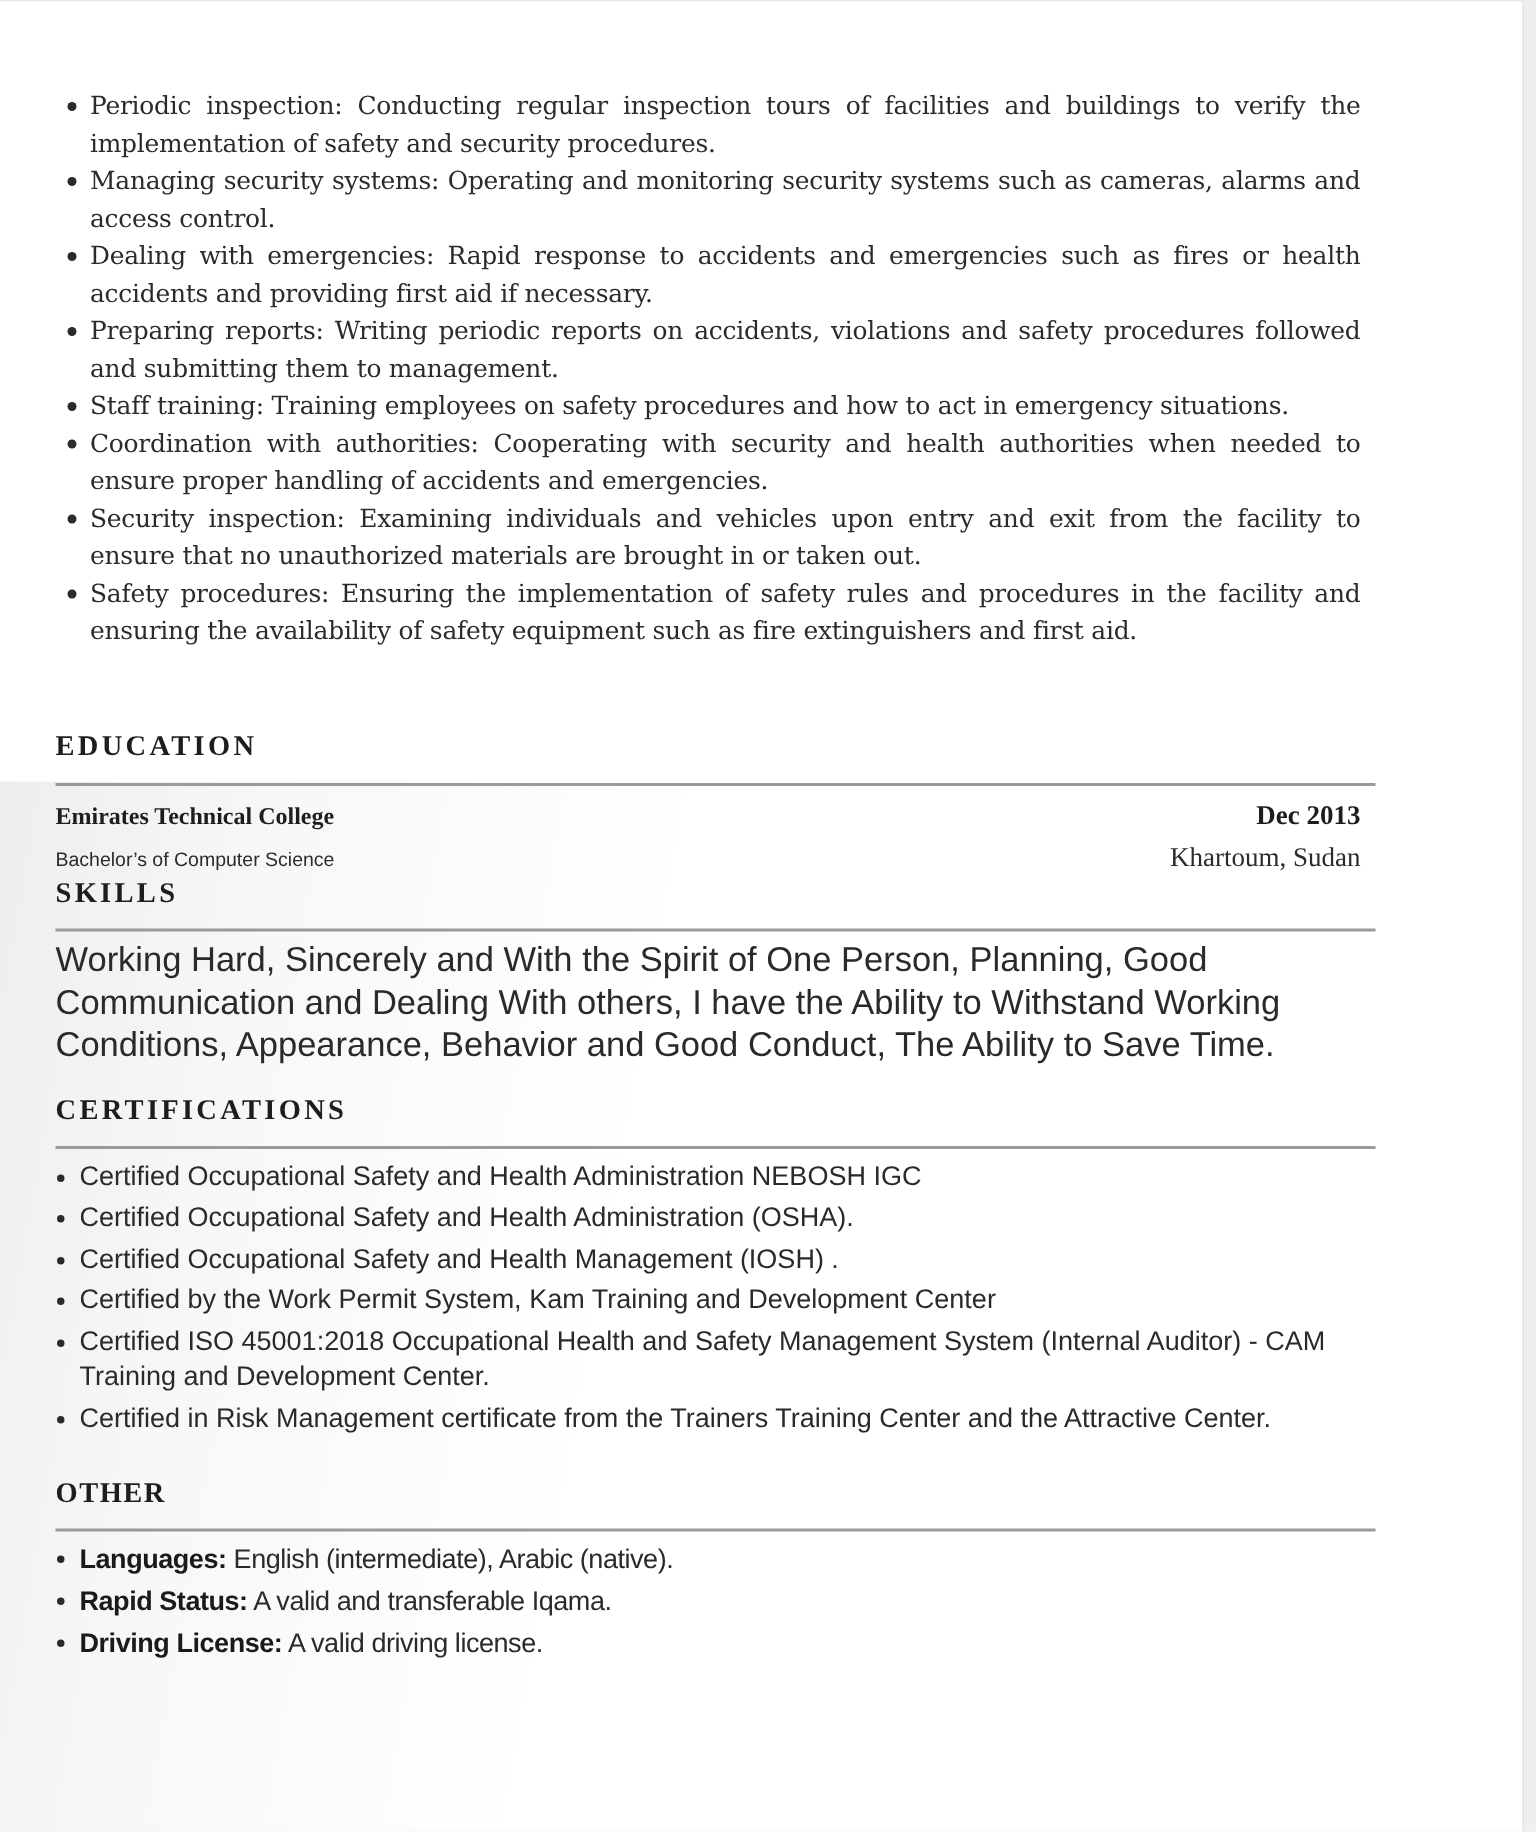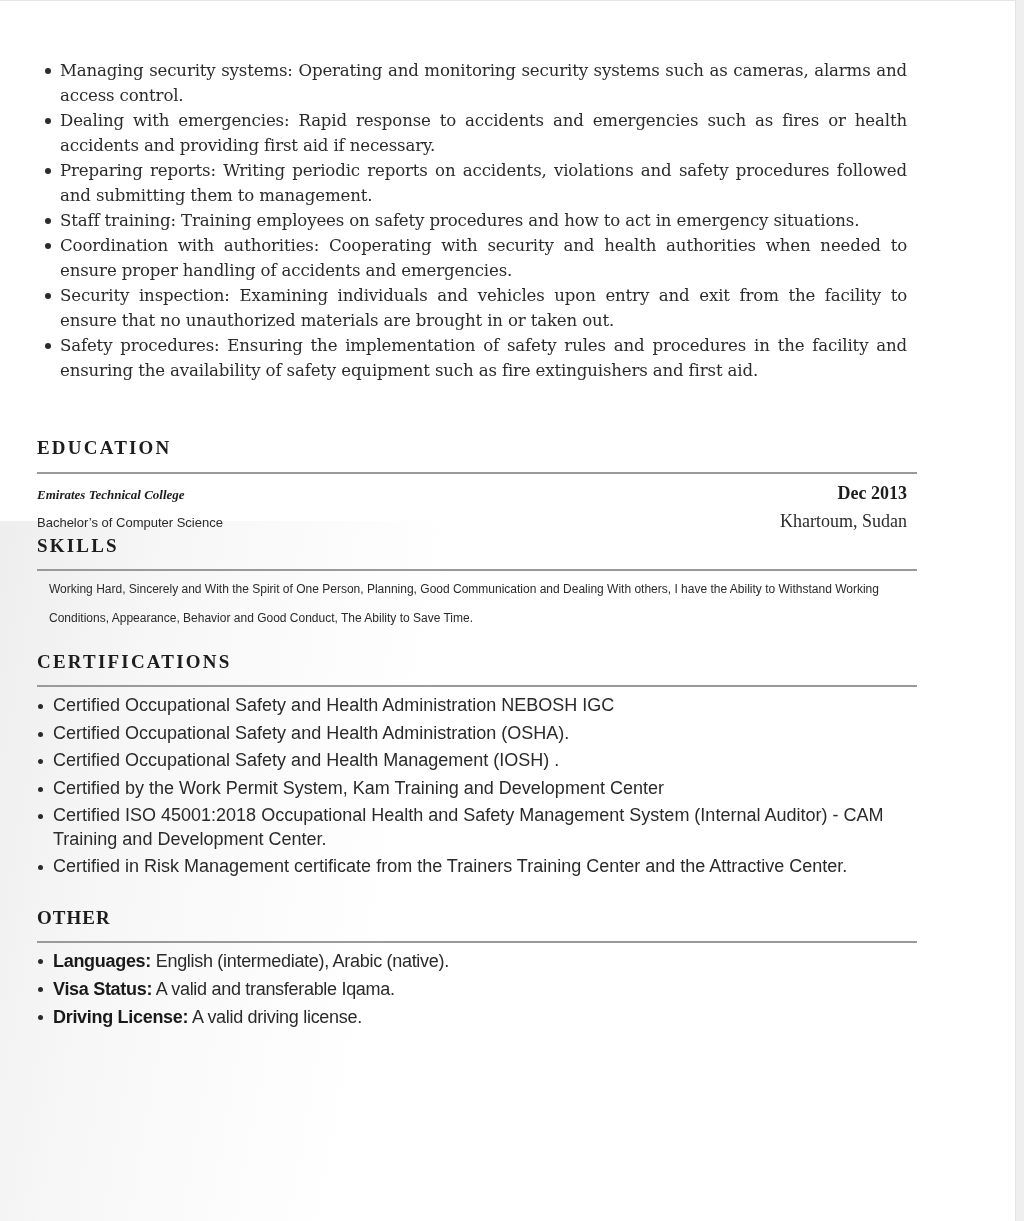--- a/index.html
+++ b/index.html
@@ -84,47 +84,46 @@
     }
     .edu-row {
       display: flex;
       justify-content: space-between;
       align-items: baseline;
       width: 870px;
     }
     .edu-school {
       font-family: "Liberation Serif", "DejaVu Serif", serif;
       font-weight: bold;
-      font-size: 13px;
+      font-size: 16px;
       color: #1d1d1d;
-      font-style: italic;
     }
     .edu-date {
       font-family: "Liberation Serif", "DejaVu Serif", serif;
       font-weight: bold;
       font-size: 18px;
       color: #1d1d1d;
     }
     .edu-degree {
       font-family: Liberation Sans, sans-serif;
       font-size: 13px;
       color: #2b2b2b;
     }
     .edu-location {
       font-family: "Liberation Serif", "DejaVu Serif", serif;
       font-size: 18px;
       color: #2b2b2b;
     }
     .skills-text {
       font-family: "Liberation Sans", "DejaVu Sans", sans-serif;
-      font-size: 12px;
+      font-size: 23px;
       line-height: 28.5px;
       color: #2a2a2a;
       width: 875px;
-      margin: 12px;
+      margin: 0;
     }
     .cert-list, .other-list {
       list-style: none;
       margin: 0;
       padding: 0;
       font-family: "Liberation Sans", "DejaVu Sans", sans-serif;
       font-size: 18px;
       color: #2a2a2a;
       width: 880px;
     }
@@ -158,20 +157,21 @@
   </style>
 </head>
 <body>
 
 <div class="page">
   <div class="page-top"></div>
 
   <div class="content">
 
     <ul class="duties">
+      <li>Periodic inspection: Conducting regular inspection tours of facilities and buildings to verify the implementation of safety and security procedures.</li>
       <li>Managing security systems: Operating and monitoring security systems such as cameras, alarms and access control.</li>
       <li>Dealing with emergencies: Rapid response to accidents and emergencies such as fires or health accidents and providing first aid if necessary.</li>
       <li>Preparing reports: Writing periodic reports on accidents, violations and safety procedures followed and submitting them to management.</li>
       <li>Staff training: Training employees on safety procedures and how to act in emergency situations.</li>
       <li>Coordination with authorities: Cooperating with security and health authorities when needed to ensure proper handling of accidents and emergencies.</li>
       <li>Security inspection: Examining individuals and vehicles upon entry and exit from the facility to ensure that no unauthorized materials are brought in or taken out.</li>
       <li>Safety procedures: Ensuring the implementation of safety rules and procedures in the facility and ensuring the availability of safety equipment such as fire extinguishers and first aid.</li>
     </ul>
 
     <div style="margin-top:54px;">
@@ -208,21 +208,21 @@
 
     <div style="margin-top:28px;">
       <h2 class="section-title" style="letter-spacing:1px;">OTHER</h2>
       <div class="rule" style="margin-top:12px;"></div>
       <ul class="other-list" style="margin-top:6px;">
         <li>
           <span class="k">Languages:</span>
           <span>English (intermediate), Arabic (native).</span>
         </li>
         <li>
-          <span class="k">Visa Status:</span>
+          <span class="k">Rapid Status:</span>
           <span>A valid and transferable Iqama.</span>
         </li>
         <li>
           <span class="k">Driving License:</span>
           <span>A valid driving license.</span>
         </li>
       </ul>
     </div>
 
   </div>

